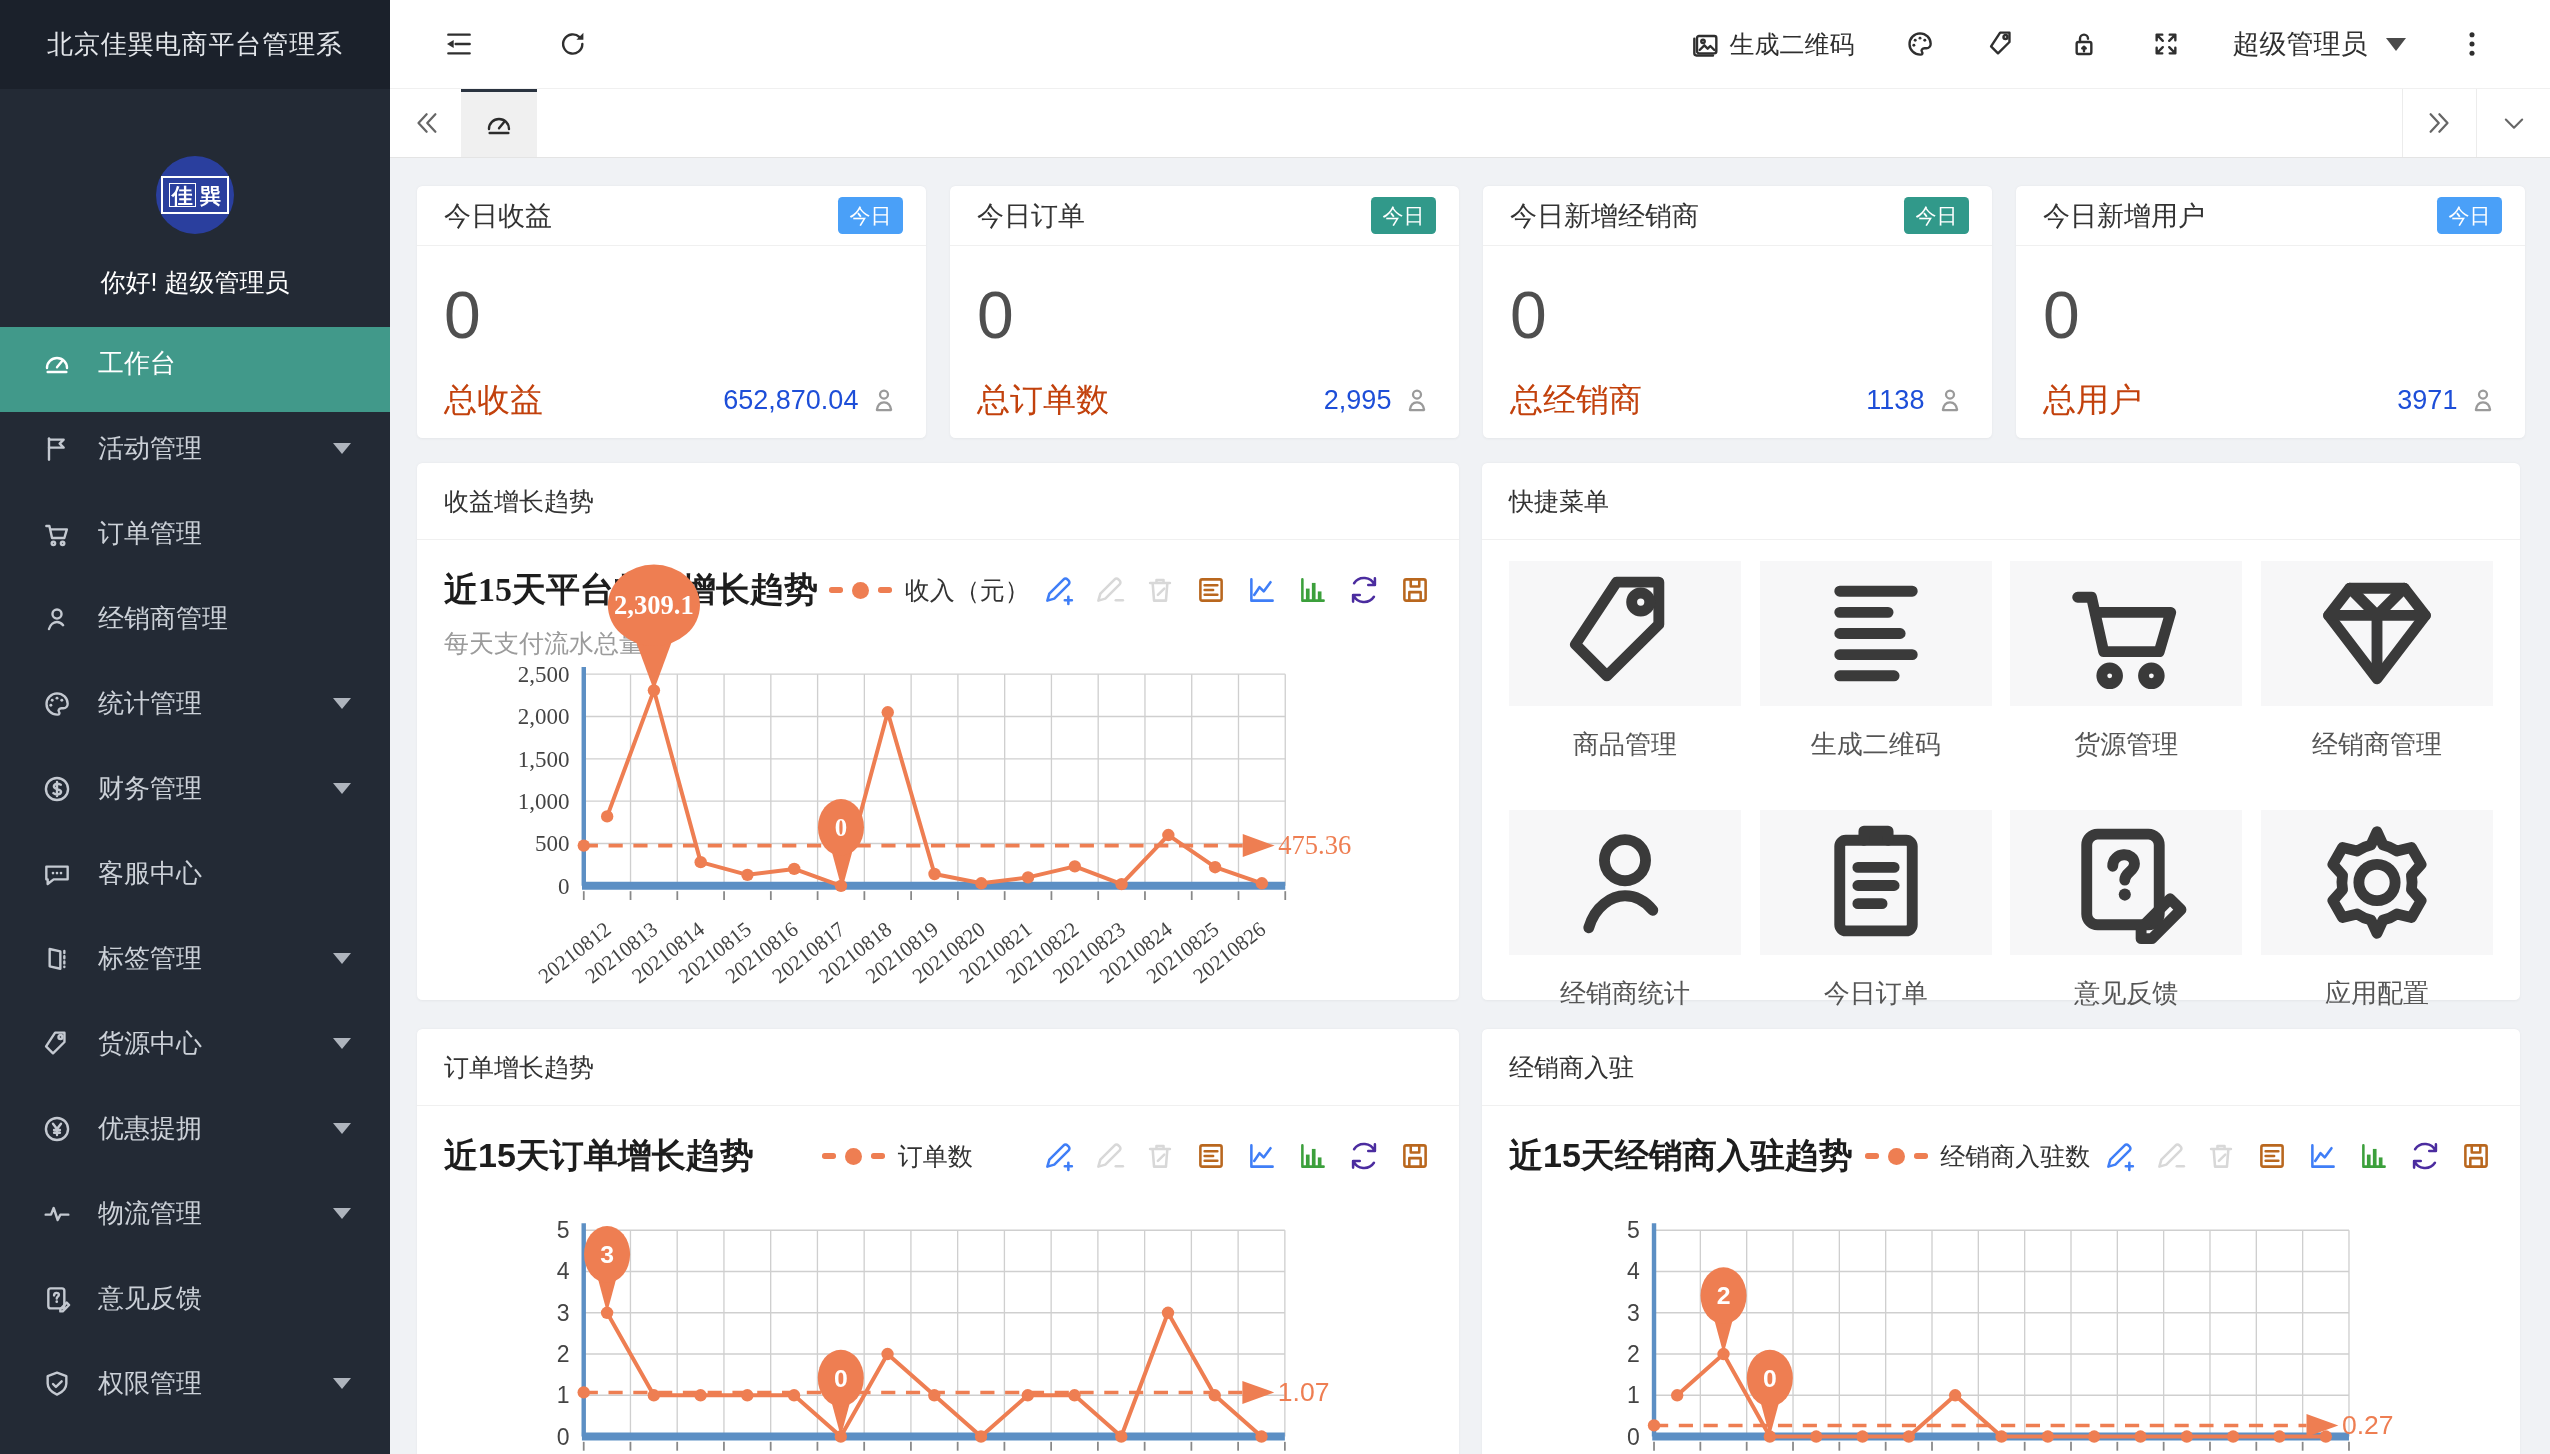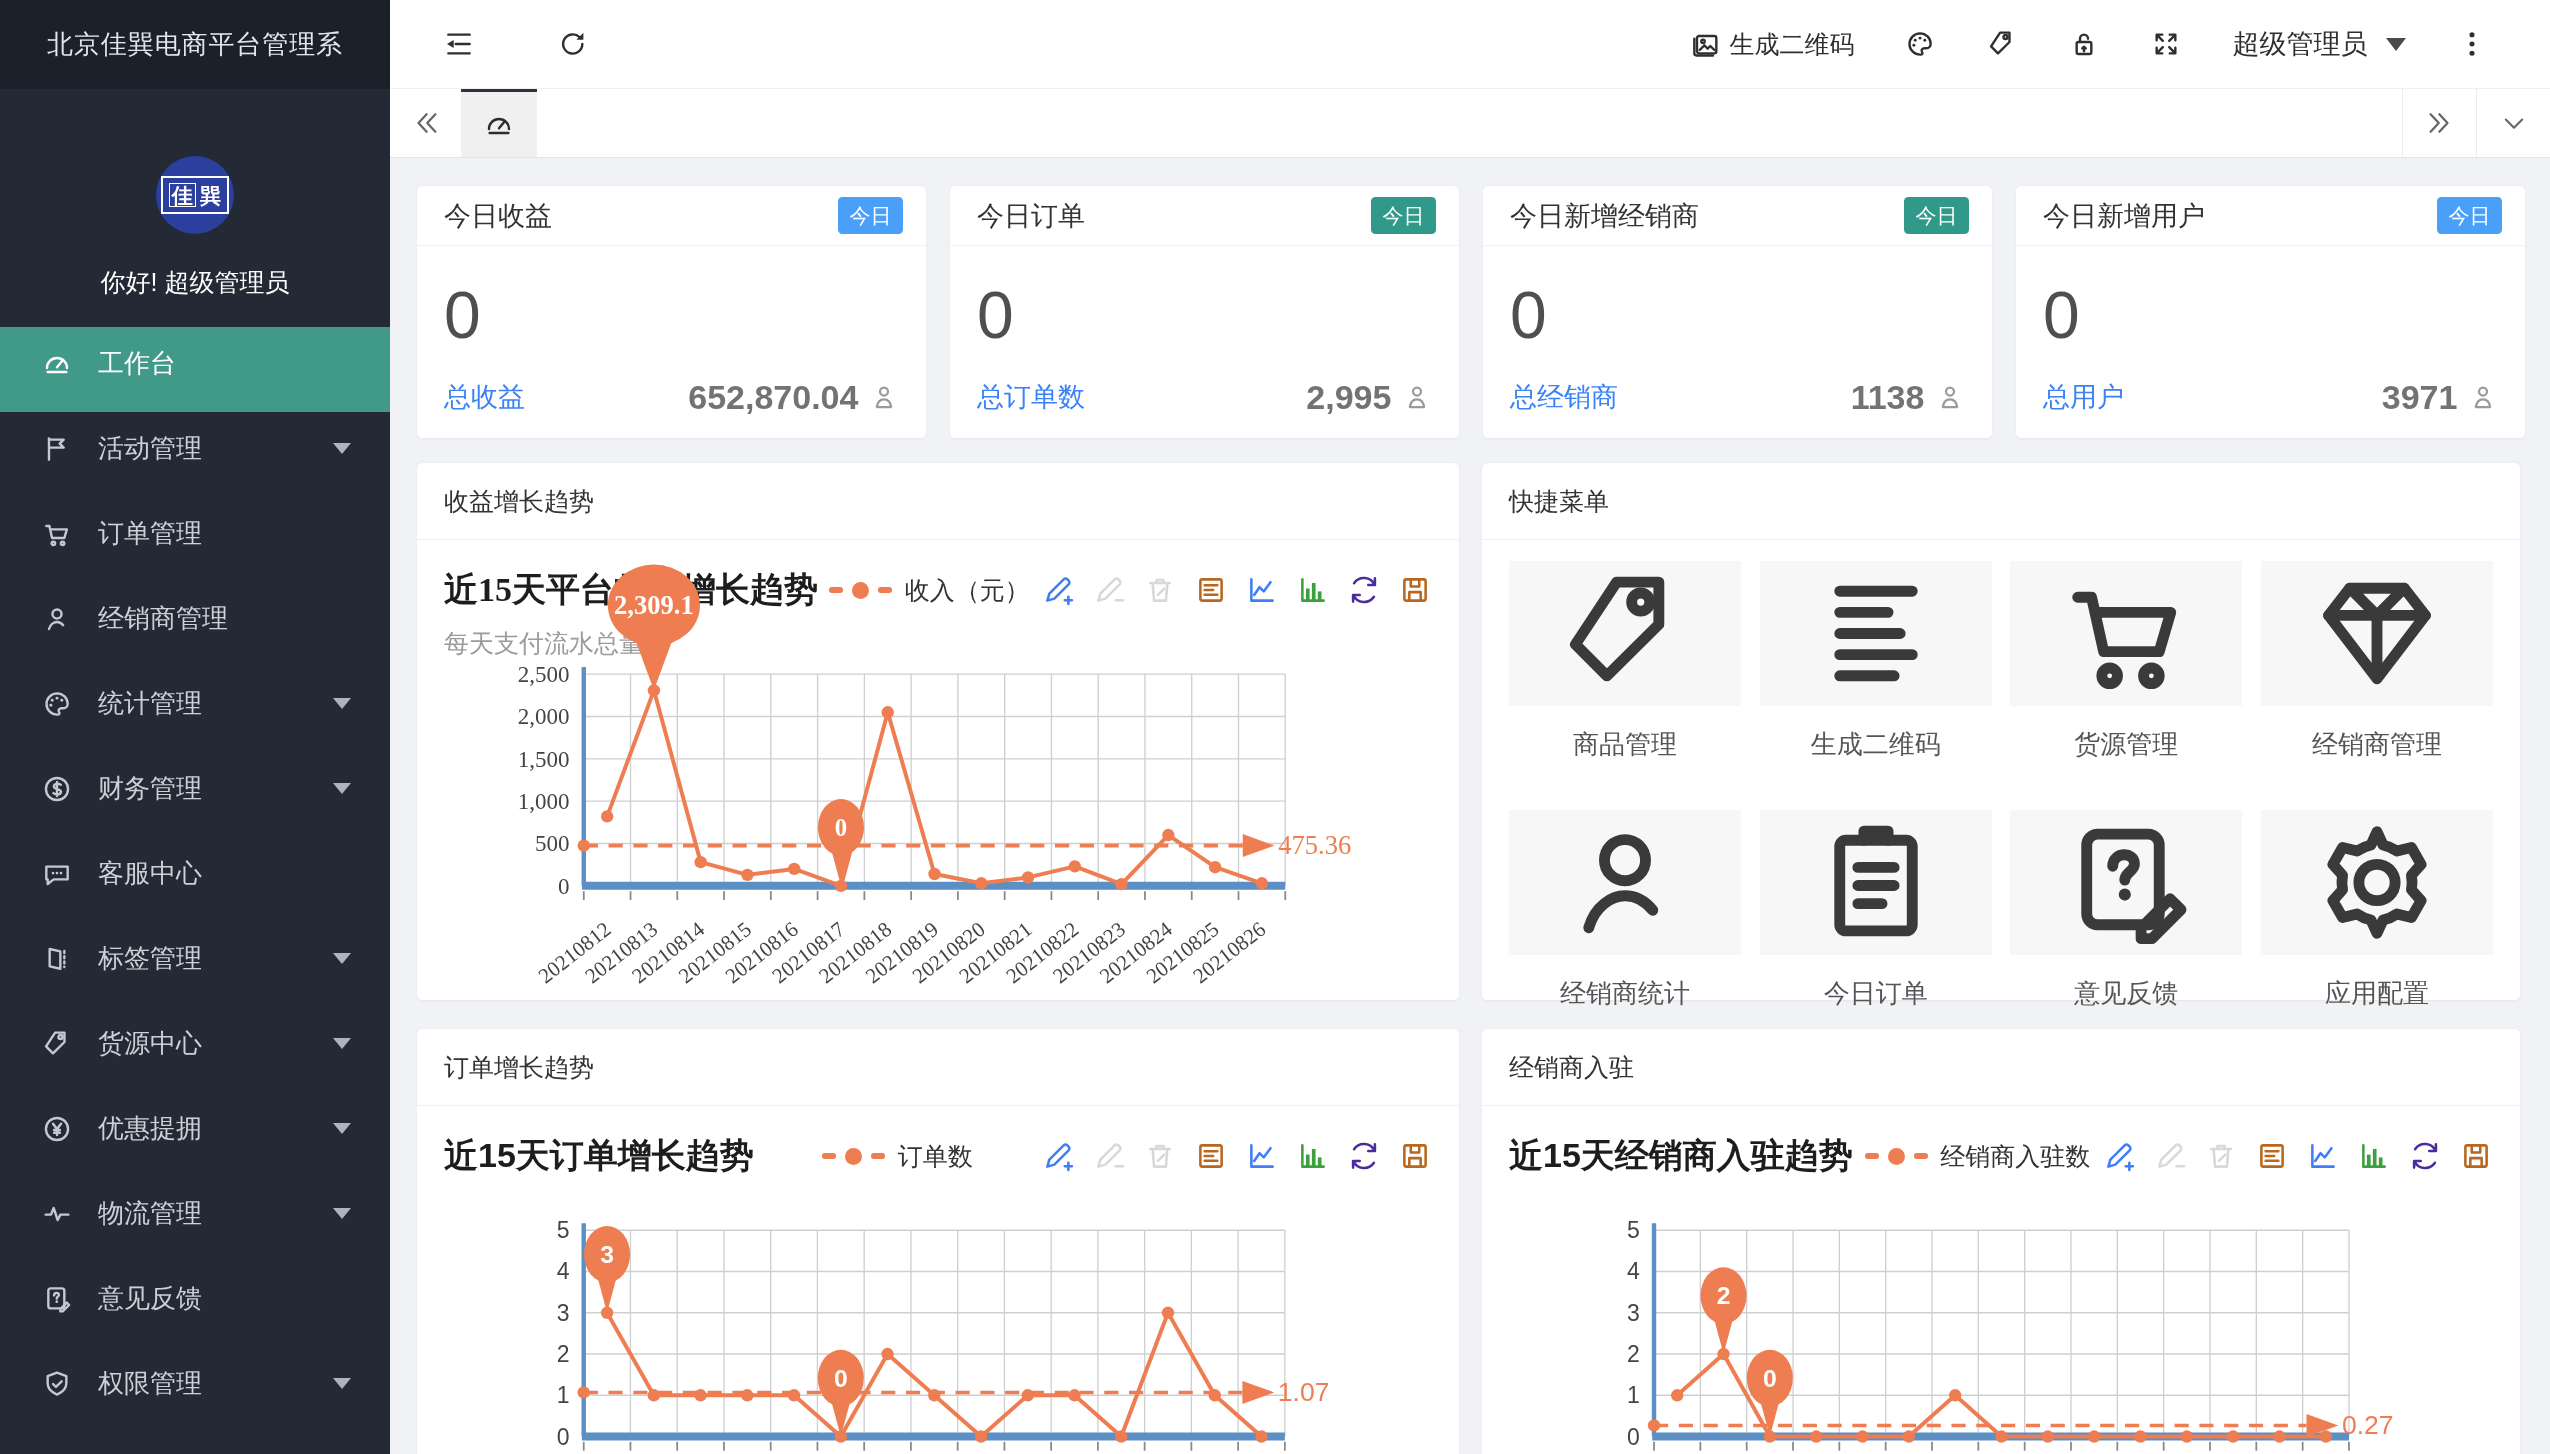--- a/index.html
+++ b/index.html
@@ -56,22 +56,22 @@
   .stat-row { position:absolute; left:27px; top:28px; width:2108px; display:flex; gap:24px; }
   .stat-card { position:relative; width:584px; height:252px; background:#fff; border-radius:5.3px;
                box-shadow:0 0.9px 2.7px rgba(0,0,0,.05); }
   .stat-head { height:60px; display:flex; align-items:center; justify-content:space-between;
                padding:0 23px 0 27px; border-bottom:0.9px solid #f0f0f0; }
   .stat-title { font-size:27px; color:#333; }
   .stat-badge { color:#fff; font-size:21px; padding:4.4px 11.5px; border-radius:4.4px; }
   .stat-body { padding:19.5px 27px 21px; }
   .stat-zero { font-size:66px; color:#4f4f4f; line-height:1; margin:16px 0 30px; }
   .stat-foot { display:flex; align-items:center; }
-  .stat-total-label { font-size:27px; color:#3b82f6; }
-  .stat-total-val { margin-left:auto; font-size:34px; color:#737373;font-weight:bold; }
+  .stat-total-label { font-size:33px; color:#c2410c; }
+  .stat-total-val { margin-left:auto; font-size:27px; color:#1d4ed8; }
   .stat-person { width:30px; height:30px; color:#9a9a9a; margin-left:10.6px; }
 
   
   .card-head { height:77px; display:flex; align-items:center; padding:0 27px;
                border-bottom:0.9px solid #f0f0f0; font-size:25px; color:#333; }
   .chart-title-row { display:flex; align-items:center; padding:27px 27px 0; }
   .chart-title { font-size:34px; font-weight:bold; color:#1d1d1d; white-space:nowrap; }
   .legend { flex:1; display:flex; align-items:center; justify-content:center; gap:9px; cursor:pointer; }
   .lg-dash { width:14px; height:6.2px; border-radius:2.7px; background:#ee7e52; }
   .lg-dot { width:17px; height:17px; border-radius:50%; background:#ee7e52; }

